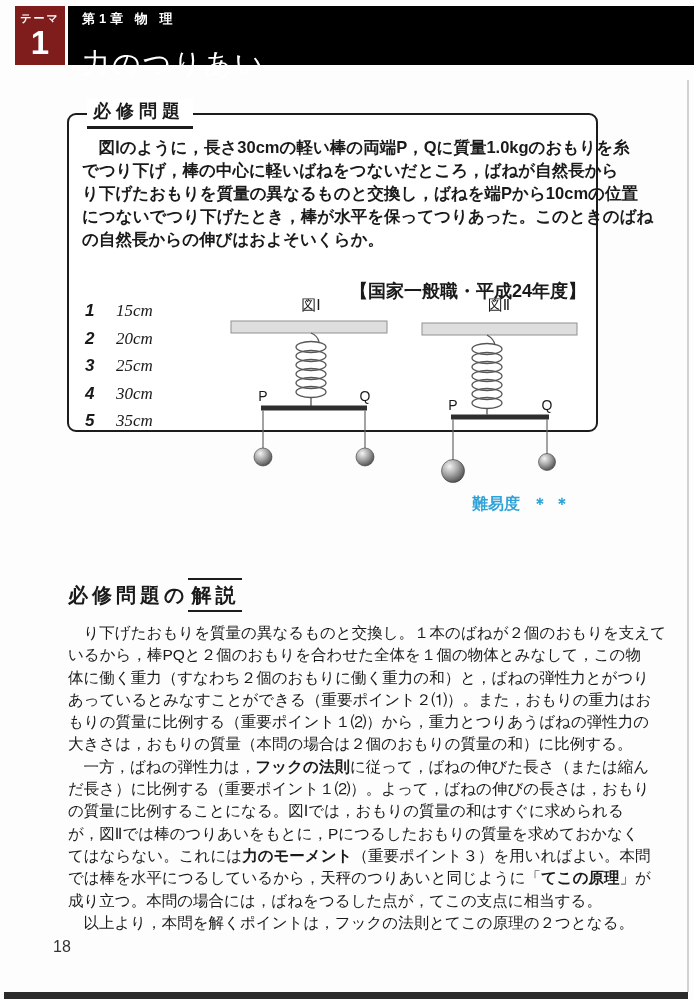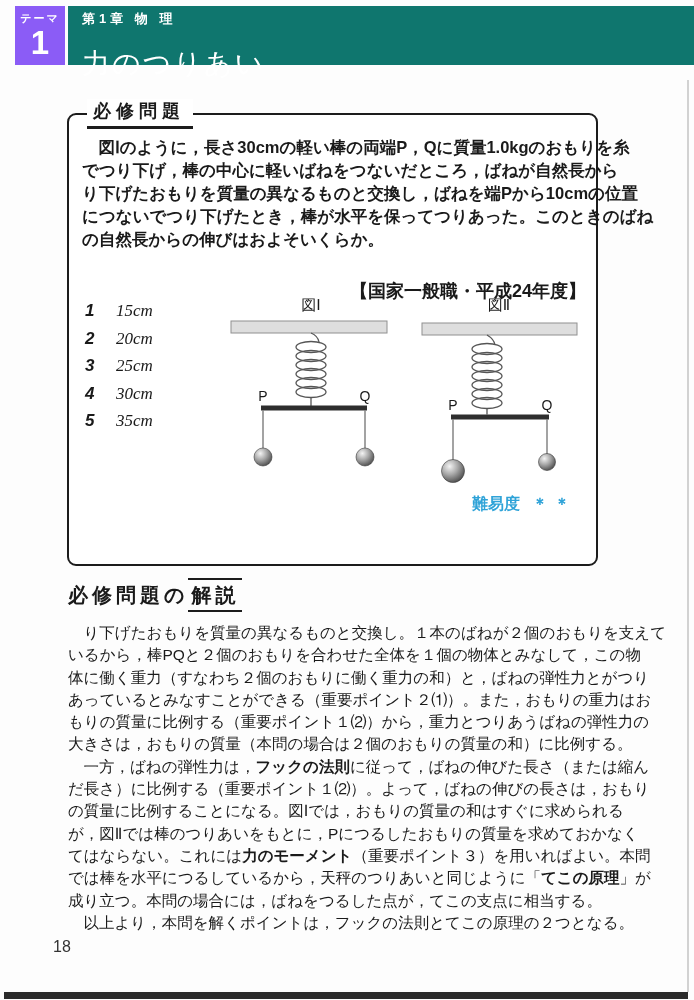--- a/index.html
+++ b/index.html
@@ -4,33 +4,33 @@
 <style>
   html,body { margin:0; padding:0; }
   body {
     width:694px; height:1000px; position:relative; overflow:hidden;
     background:#fdfdfd; color:#1a1a1a;
     font-family:"Liberation Sans", sans-serif;
   }
   
   .theme-box {
     position:absolute; left:15px; top:6px; width:50px; height:59px;
-    background:#8b5cf6; color:#fff; text-align:center; box-sizing:border-box;
+    background:#7f1d1d; color:#fff; text-align:center; box-sizing:border-box;
   }
   .theme-label { font-size:11px; font-weight:bold; letter-spacing:2px; padding-top:5px; }
   .theme-number { font-size:33px; font-weight:bold; line-height:1.05; }
   .banner {
     position:absolute; left:68px; top:6px; right:0; height:59px;
     color:#fff; box-sizing:border-box; padding-left:14px;
   }
   .banner-chapter { font-size:13px; font-weight:bold; letter-spacing:4px; padding-top:4px; }
   .banner-title { font-size:28px; font-weight:normal; letter-spacing:2px; margin-top:17px; }
   
   .problem-box {
-    position:absolute; left:67px; top:113px; width:531px; height:453px;
+    position:absolute; left:67px; top:113px; width:531px; height:319px;
     border:2.5px solid #1c1c1c; border-radius:9px; box-sizing:border-box; background:#fff;
   }
   .problem-label {
     position:absolute; left:18px; top:-16px; background:#fff;
     font-size:18px; font-weight:bold; letter-spacing:5px;
     padding:0 8px 3px 6px; border-bottom:3px solid #1c1c1c; white-space:nowrap;
   }
   .problem-text { position:absolute; left:13px; top:21px; font-size:16.5px; font-weight:bold; line-height:23px; }
   .tline { white-space:pre; }
   .problem-source { position:absolute; right:10px; top:164px; font-size:18px; font-weight:bold; white-space:nowrap; }
@@ -64,21 +64,21 @@
 </head>
 <body>
 
 <div class="page">
 
   <div class="theme-box">
     <div class="theme-label">テーマ</div>
     <div class="theme-number">1</div>
   </div>
 
-  <div class="banner" style="background-color: #0f766e;">
+  <div class="banner" style="background-color: #000000;">
     <div class="banner-chapter">第1章 物 理</div>
     <div class="banner-title">力のつりあい</div>
   </div>
 
   <section class="problem-box">
     <div class="problem-label">必修問題</div>
 
     <div class="problem-text">
         <div class="tline">　図Ⅰのように，長さ30cmの軽い棒の両端P，Qに質量1.0kgのおもりを糸</div>
         <div class="tline">でつり下げ，棒の中心に軽いばねをつないだところ，ばねが自然長から</div>

